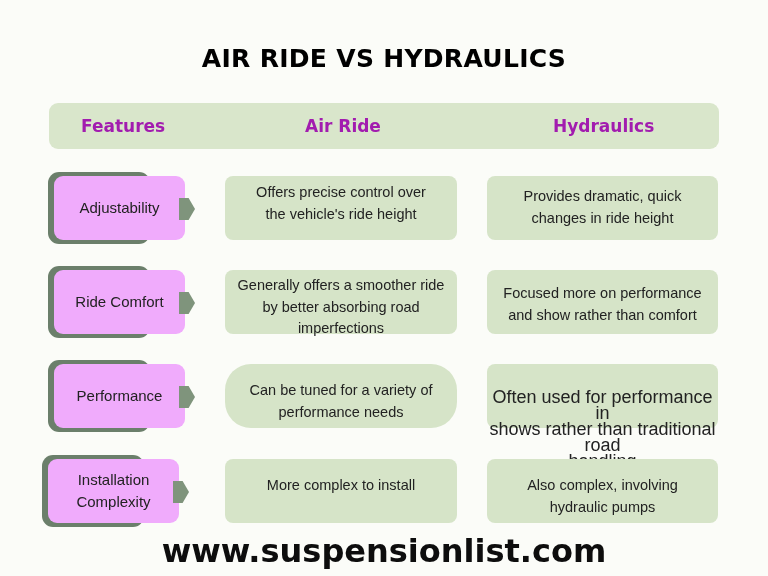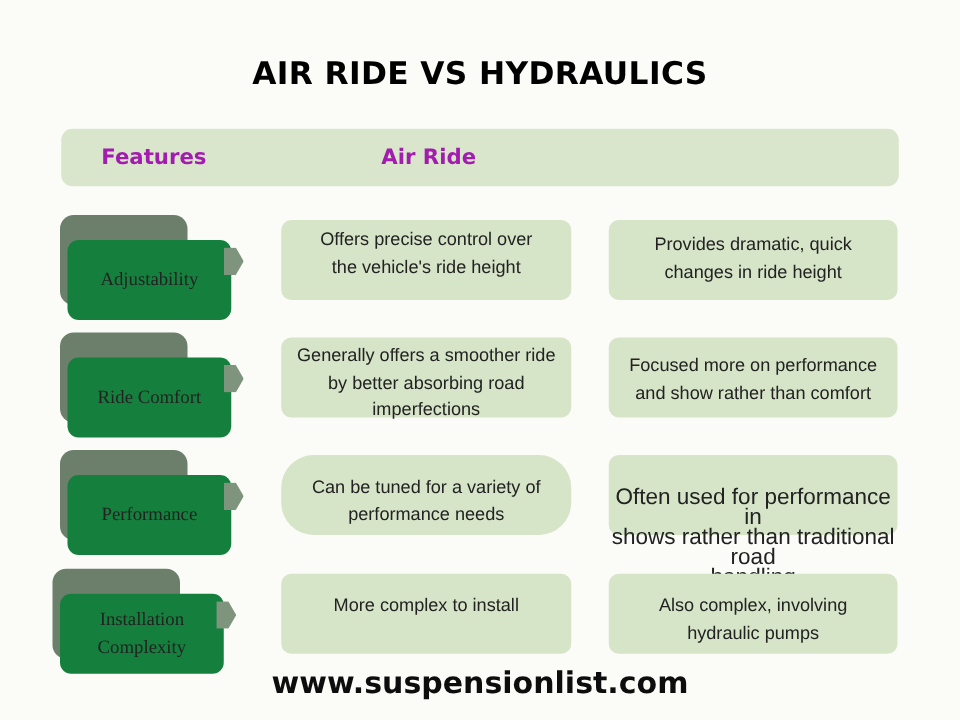--- a/index.html
+++ b/index.html
@@ -30,55 +30,56 @@
   .hdr.features { left: 32px; }
   .hdr.air { left: 256px; }
   .hdr.hyd { left: 504px; }
 
   .row { position: absolute; left: 0; width: 768px; height: 80px; }
   .feat-shadow {
     position: absolute; left: 48px; top: 0; width: 102px; height: 72px;
     background: #6b7f6b; border-radius: 11px;
   }
   .feat-card {
-    position: absolute; left: 54px; top: 20px; width: 131px; height: 64px;
-    background: #15803d; border-radius: 9px;
+    position: absolute; left: 54px; top: 4px; width: 131px; height: 64px;
+    background: #f0abfc; border-radius: 9px;
     display: flex; align-items: center; justify-content: center;
-    text-align: center; font-size: 15px; line-height: 22px; color: #222; font-family: Liberation Serif, serif;
+    text-align: center; font-size: 15px; line-height: 22px; color: #222;
   }
   .feat-tab {
     position: absolute; left: 179px; top: 26px; width: 16px; height: 22px;
     background: #7f947c;
     clip-path: polygon(0 0, 60% 0, 100% 50%, 60% 100%, 0 100%);
   }
   .cell {
     position: absolute; top: 4px; height: 64px;
     background: #d6e4c8; border-radius: 8px;
     display: flex; align-items: flex-start; justify-content: center;
     text-align: center; font-size: 14.5px; line-height: 21.5px; color: #222;
     box-sizing: border-box; padding-top: 6px;
   }
   .cell.air { left: 225px; width: 232px; }
   .cell.hyd { left: 487px; width: 231px; }
   .footer {
     position: absolute; left: 0; top: 532px; width: 768px;
     text-align: center;
     font-family: "DejaVu Sans", sans-serif;
-    font-weight: bold; font-size: 24px; color: #0d0d0d;
+    font-weight: bold; font-size: 32px; color: #0d0d0d;
   }
   .nl { white-space: pre-line; }
 </style>
 </head>
 <body>
 
 <div class="title">AIR RIDE VS HYDRAULICS</div>
 
 <div class="header-bar">
   <div class="hdr features">Features</div>
   <div class="hdr air">Air Ride</div>
+  <div class="hdr hyd">Hydraulics</div>
 </div>
 
 <div class="row" style="top:172px;">
   <div class="feat-shadow"></div>
   <div class="feat-card nl">Adjustability</div>
   <div class="feat-tab"></div>
   <div class="cell hyd nl" style="padding-top:10px;">Provides dramatic, quick
 changes in ride height</div>
   <div class="cell air nl">Offers precise control over
 the vehicle's ride height</div>

